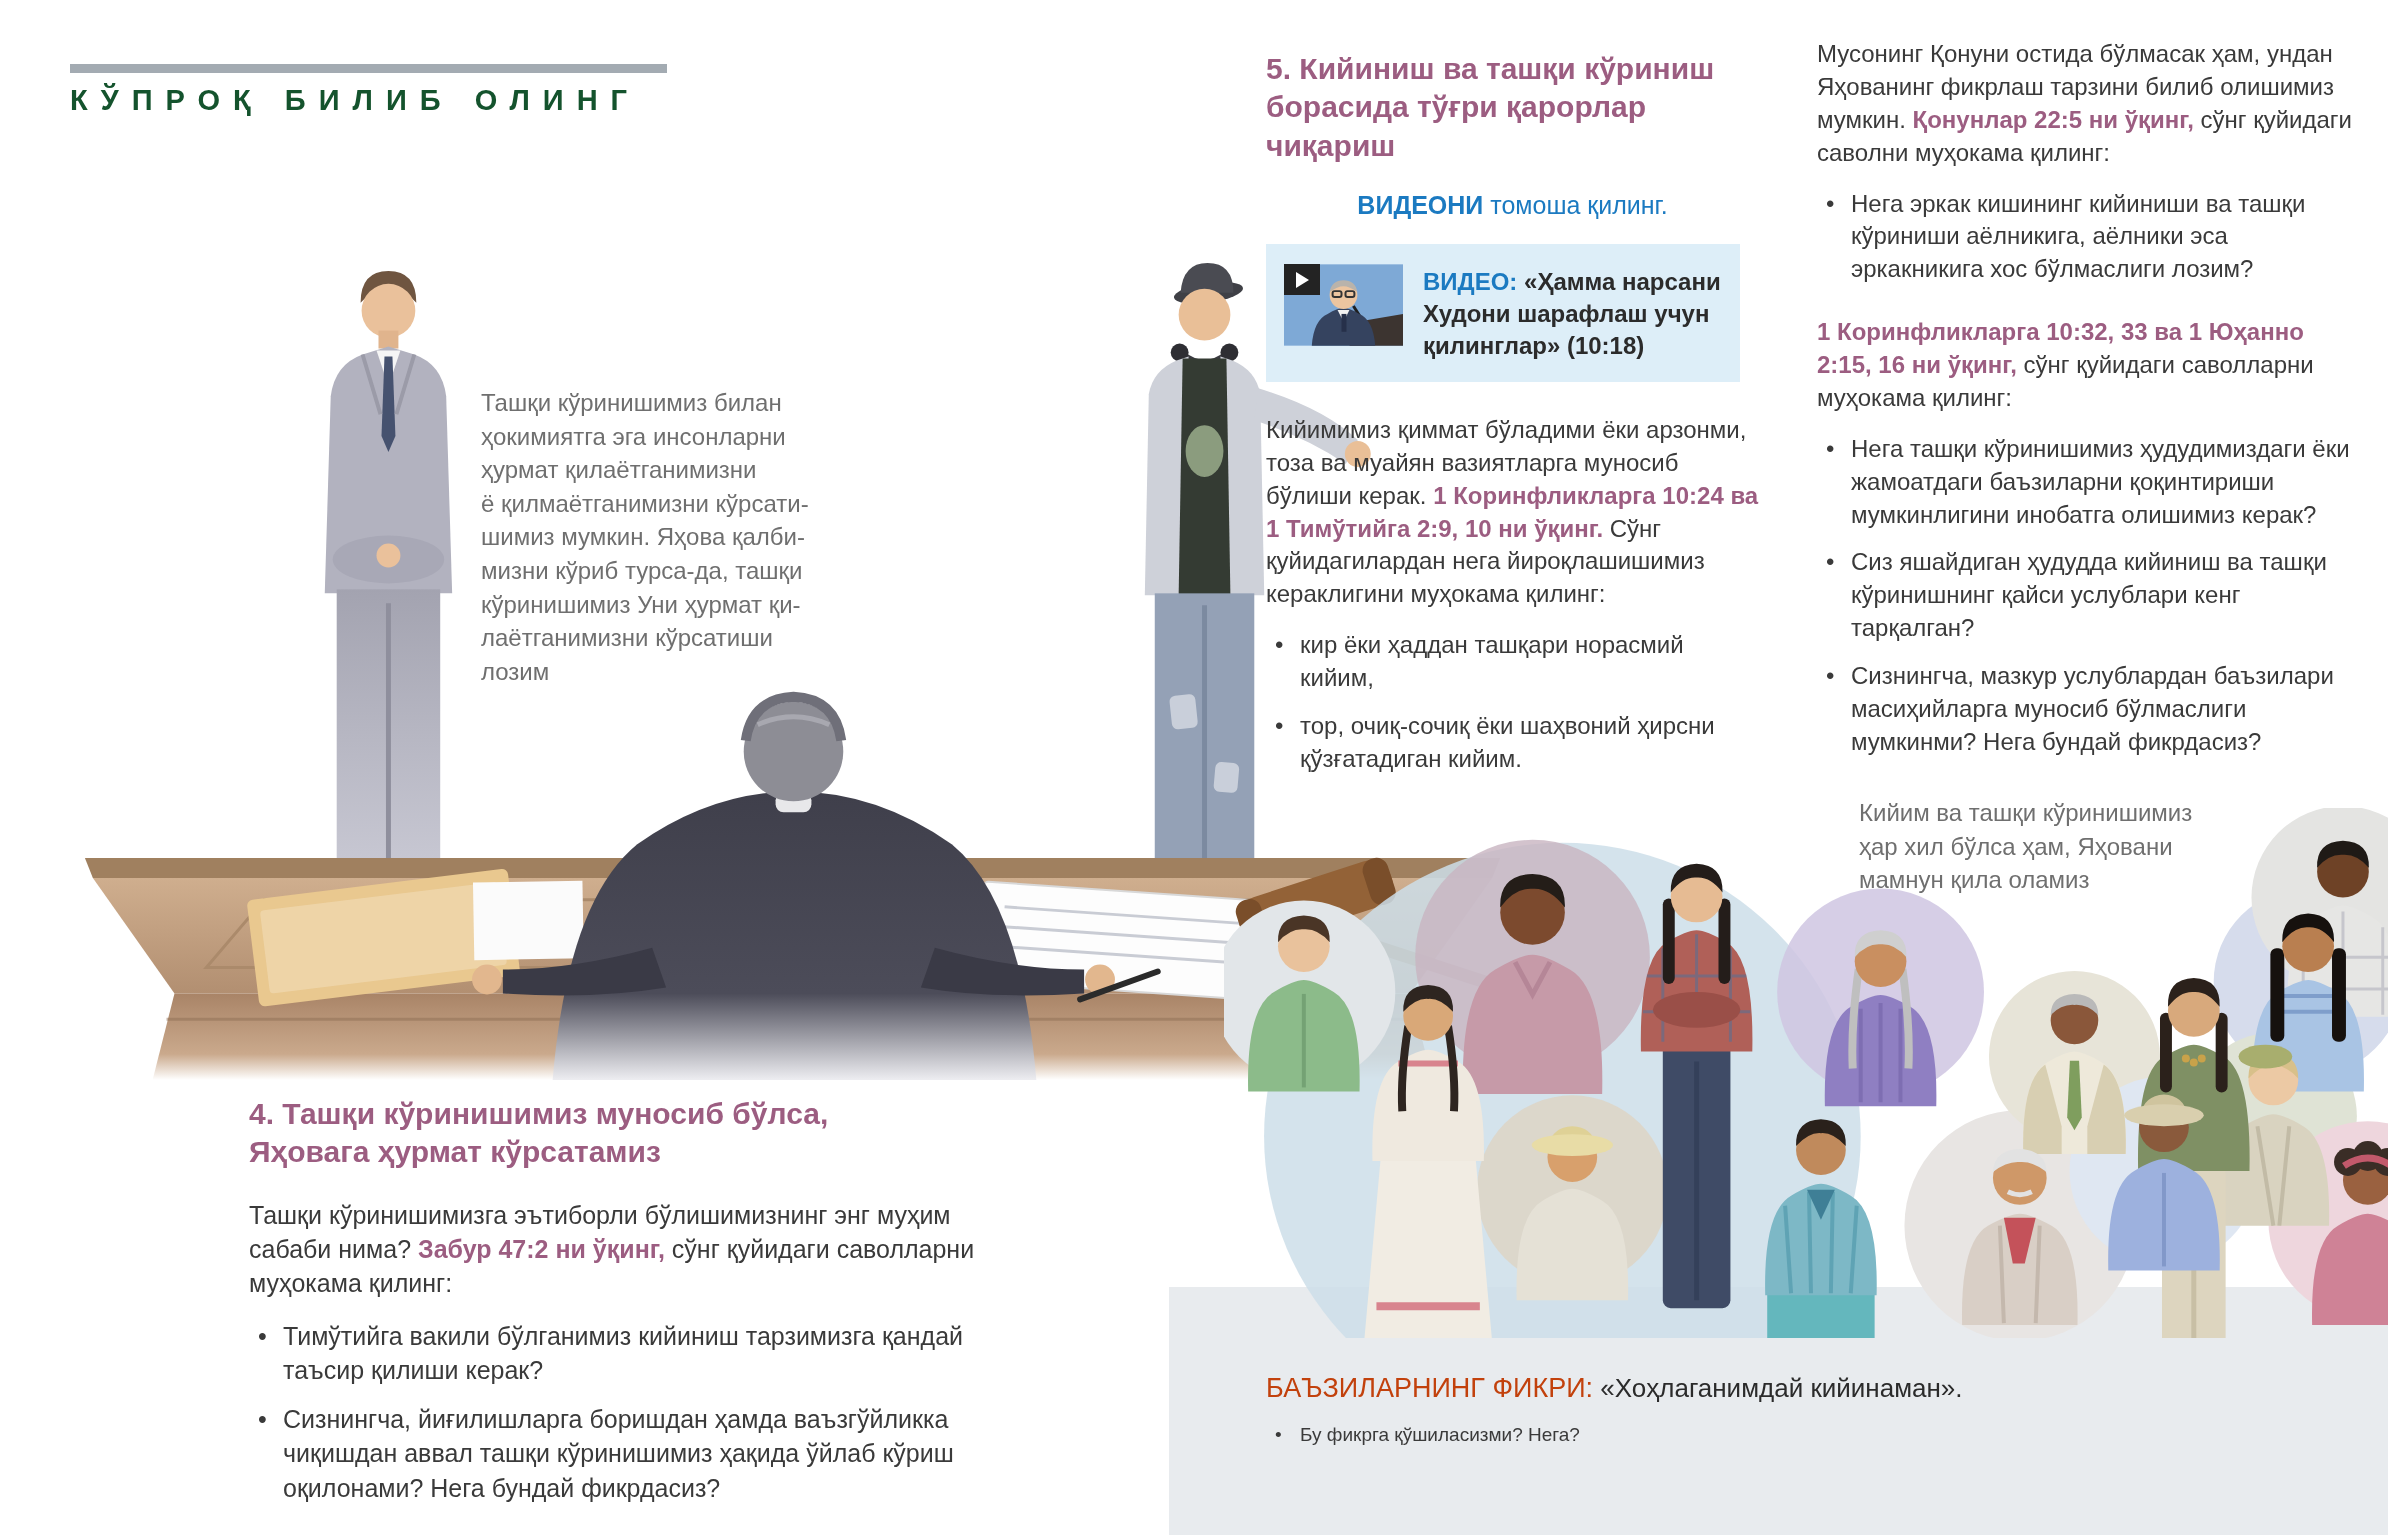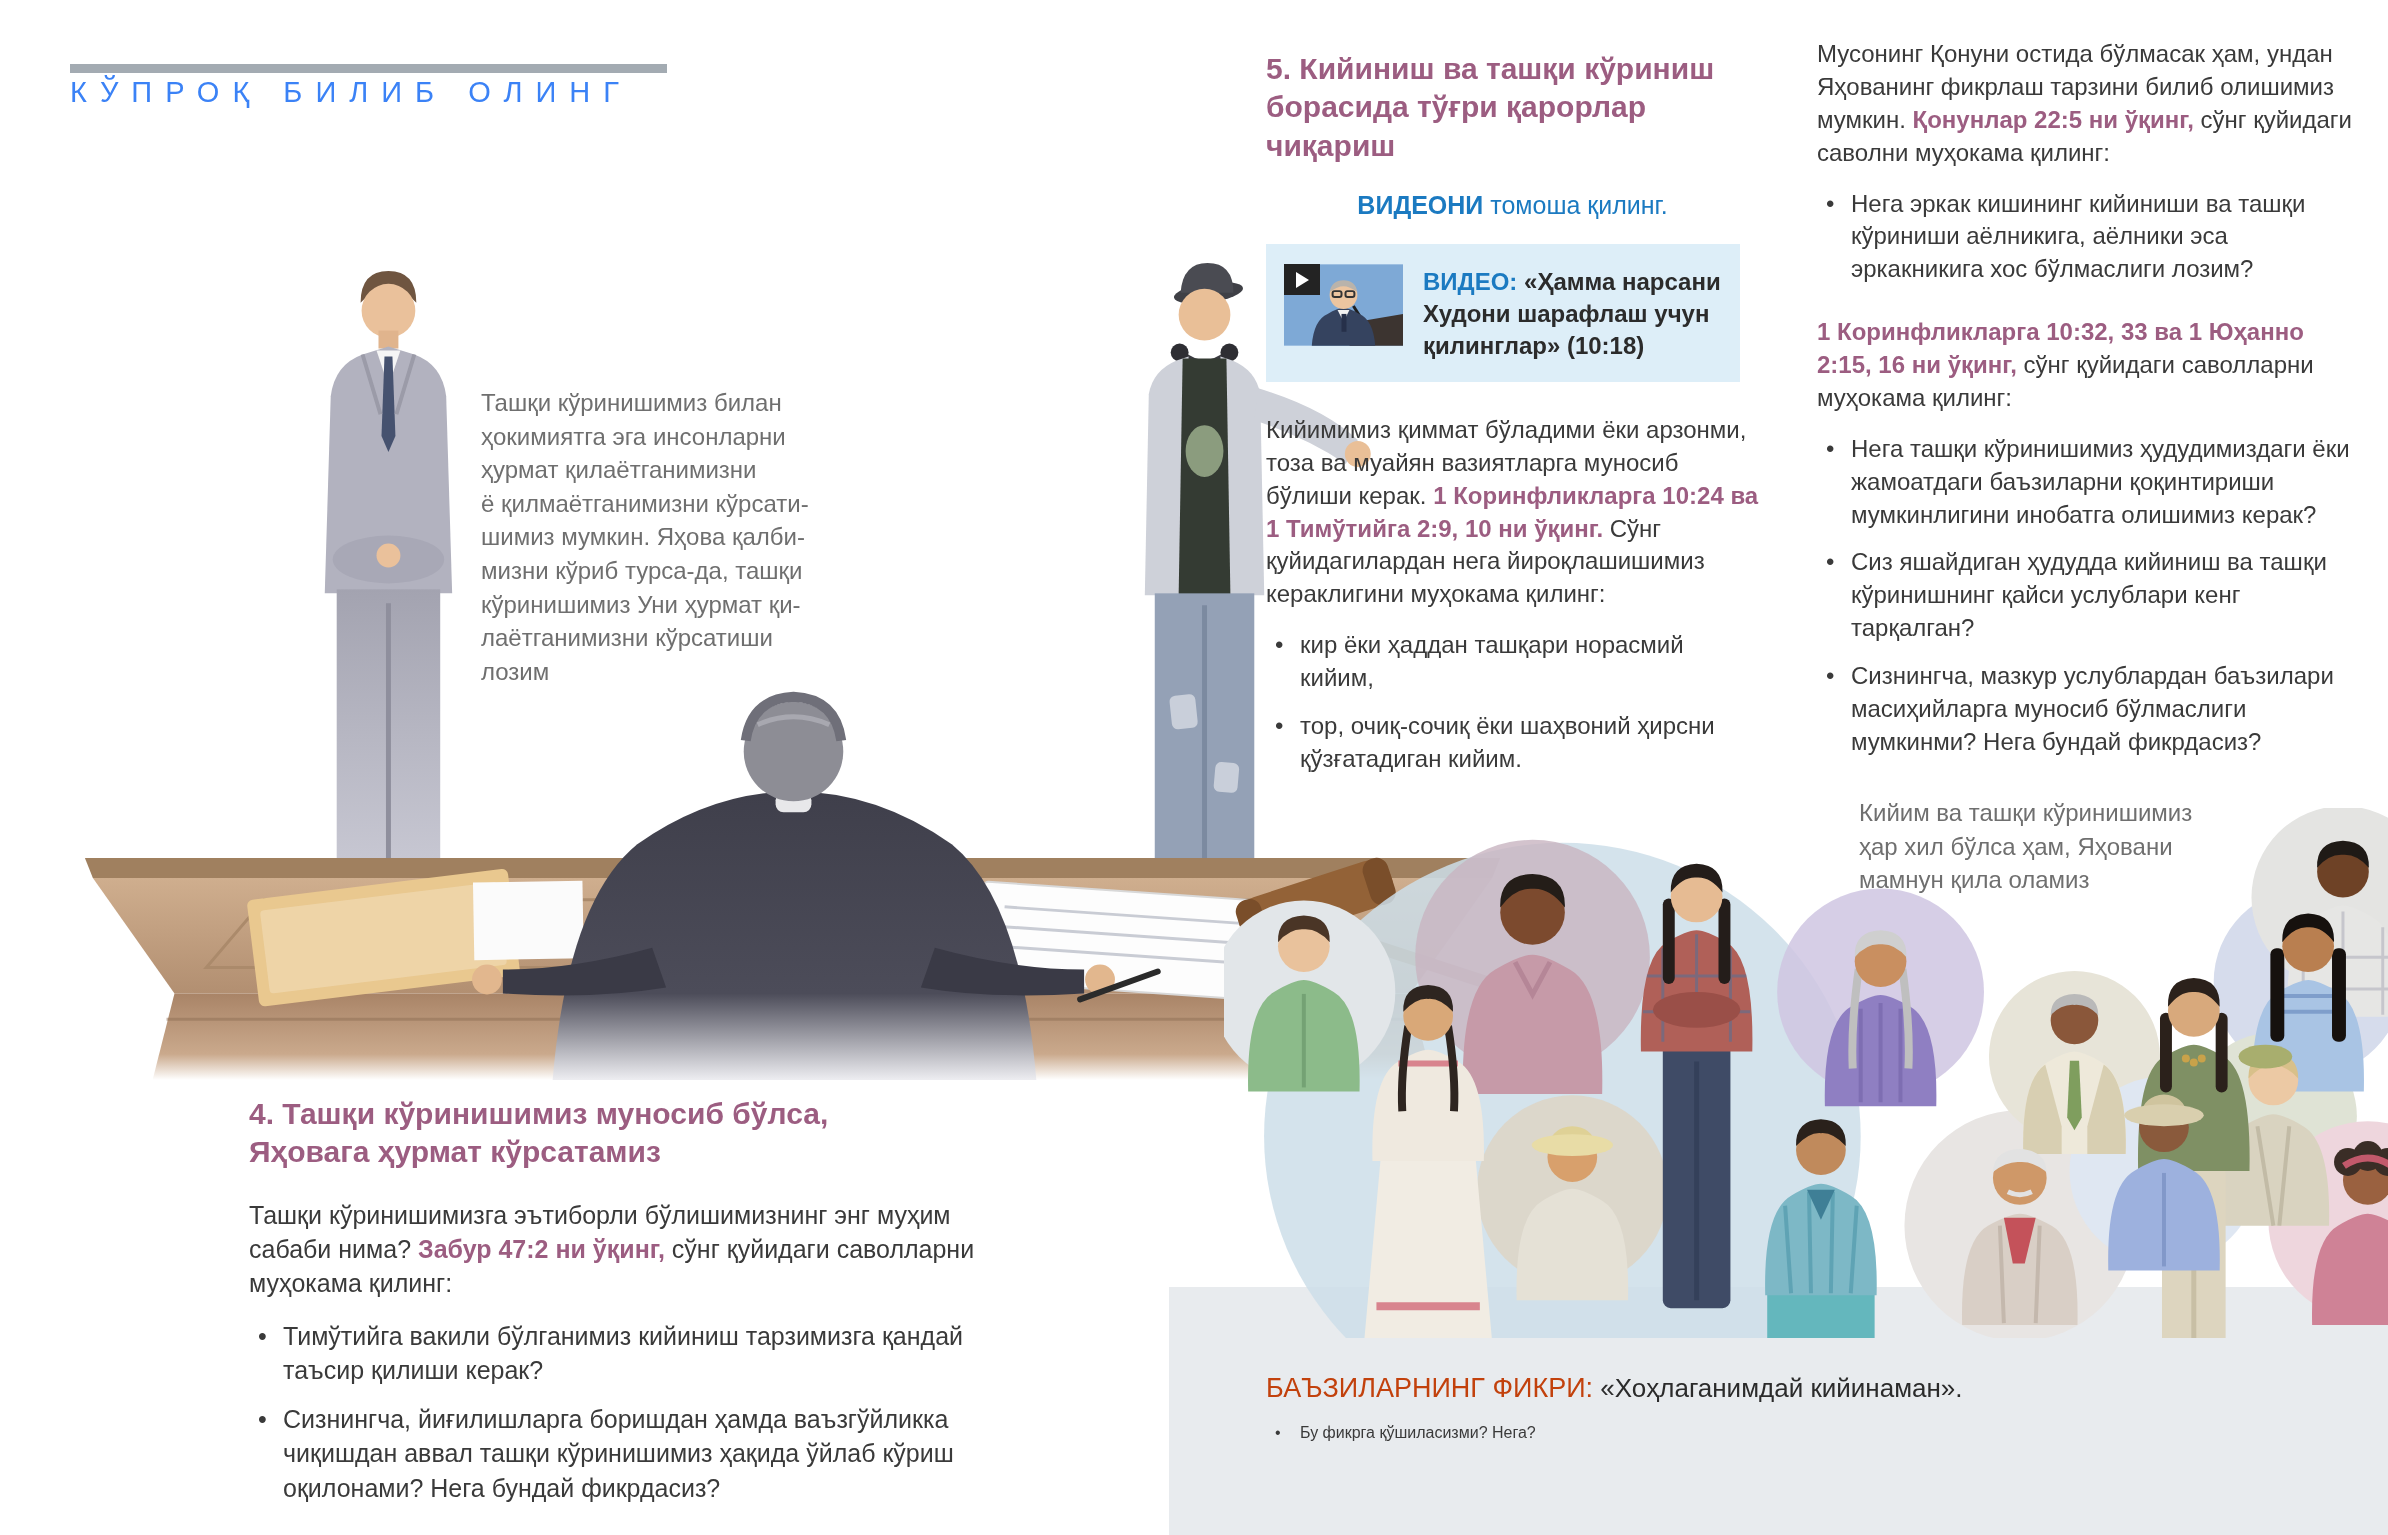--- a/index.html
+++ b/index.html
@@ -1,21 +1,21 @@
 <!DOCTYPE html>
 <html><head>
 <meta charset="utf-8">
 <style>
   html,body{margin:0;padding:0;background:#ffffff;}
   .page{position:relative;width:2388px;height:1535px;background:#fff;overflow:hidden;
         font-family:"Liberation Sans",sans-serif;color:#3a3a3a;}
   .abs{position:absolute;}
   
   .rule{left:70px;top:64px;width:597px;height:9px;background:#a3abb2;}
-  .kicker{left:70px;top:76px;margin:0;font-size:29px;font-weight:400;letter-spacing:13px;color:#3b82f6;white-space:nowrap;}
+  .kicker{left:70px;top:84px;margin:0;font-size:29px;font-weight:700;letter-spacing:13px;color:#14532d;white-space:nowrap;}
   .intro{left:70px;top:155px;width:846px;margin:0;font-size:27px;line-height:1.34;color:#3c3c3c;}
   .courtroom{left:55px;top:249px;width:1478px;height:831px;margin:0;}
   .cap{font-size:24px;line-height:1.4;color:#6f6f6f;white-space:pre-line;}
   .court-cap{left:481px;top:386px;width:338px;}
   .q4{left:249px;top:1095px;width:776px;}
   .h{margin:0 0 26px;font-size:30px;font-weight:700;color:#9c5d81;line-height:1.28;white-space:pre-line;}
   .body{margin:0;font-size:25px;line-height:1.37;}
   .ref{color:#9c5d81;font-weight:700;}
   .bullets{margin:18px 0 0;padding:0;list-style:none;}
   .bullets li{position:relative;padding-left:34px;margin:15px 0;font-size:25px;line-height:1.37;}
@@ -34,21 +34,21 @@
   .tri{width:0;height:0;border-left:13px solid #fff;border-top:8px solid transparent;border-bottom:8px solid transparent;}
   .vtext{margin:2px 0 0;font-size:24px;line-height:1.33;font-weight:700;color:#2b2b2b;}
   .vtext .blue{color:#1b7ac1;}
   .mb{margin-bottom:16px;}
   .mt{margin-top:30px;}
   .group-cap{left:1859px;top:796px;width:343px;z-index:4;}
   .group-fig{left:1224px;top:808px;width:1164px;height:530px;margin:0;z-index:3;pointer-events:none;}
   .opinion{left:1169px;top:1287px;width:1219px;height:249px;background:#e8ebee;z-index:1;box-sizing:border-box;padding:86px 60px 0 97px;}
   .op-line{margin:0;font-size:26px;color:#2b2b2b;}
   .op-label{font-weight:400;font-size:27px;color:#c2410c;}
-  .opinion .bullets li{font-size:16px;}
+  .opinion .bullets li{font-size:19px;}
 </style>
 </head>
 <body>
 
 <div class="page">
 
   <div class="abs rule"></div>
   <h1 class="abs kicker">КЎПРОҚ БИЛИБ ОЛИНГ</h1>
 
   <figure class="abs courtroom">

